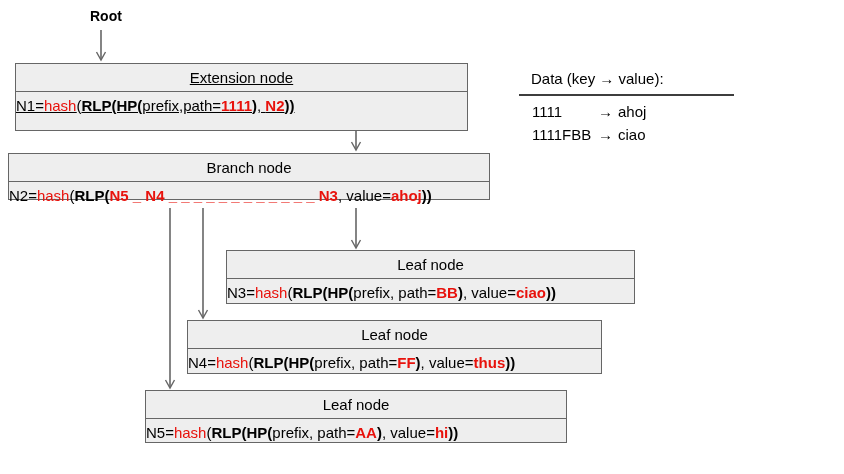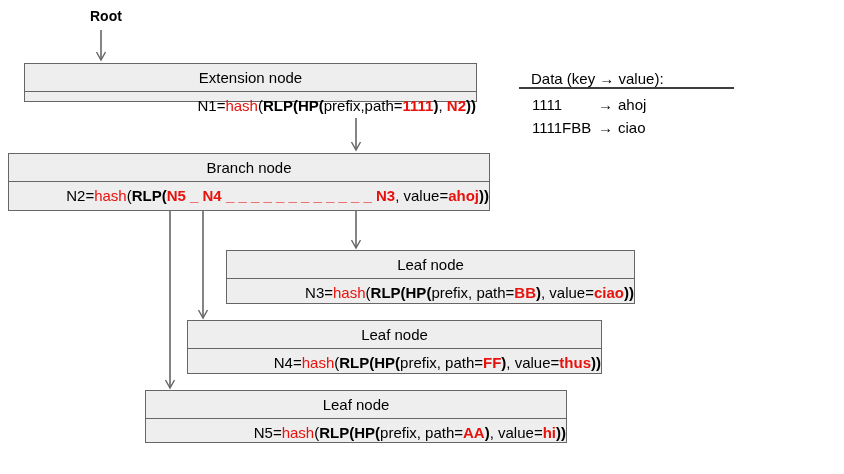--- a/index.html
+++ b/index.html
@@ -16,34 +16,34 @@
   .node-box{
     position:absolute;background:var(--box_fill);
     border:1px solid var(--box_border);box-sizing:border-box;
   }
   .node-title{
     height:27px;display:flex;align-items:center;justify-content:center;
     font-size:15px;
   }
   .node-formula{
     height:26px;border-top:1px solid var(--box_border);
-    display:flex;align-items:center;justify-content:flex-end;
+    display:flex;align-items:center;justify-content:flex-start;
     font-size:15px;white-space:pre;
   }
   .node-formula .red{color:var(--red);}
   .node-formula .bold{font-weight:bold;}
 
-  .ext-box{left:24px;top:63px;width:453px;height:39px;}
-  .branch-box{left:8px;top:153px;width:482px;height:58px;}
+  .ext-box{left:15px;top:63px;width:453px;height:68px;text-decoration:underline;}
+  .branch-box{left:8px;top:153px;width:482px;height:47px;}
   .leaf-n3-box{left:226px;top:250px;width:409px;height:54px;}
   .leaf-n4-box{left:187px;top:320px;width:415px;height:54px;}
   .leaf-n5-box{left:145px;top:390px;width:422px;height:53px;}
 
   .legend{position:absolute;left:519px;top:70px;width:215px;font-size:15px;}
-  .legend-title{padding-left:12px;}
+  .legend-title{padding-left:12px;padding-bottom:7px;}
   .legend-divider{border-top:2px solid #3d3d3d;margin:0 0 4px 0;}
   .legend-rows{padding-left:13px;}
   .legend-row{line-height:23px;white-space:pre;}
   .legend-key{display:inline-block;min-width:66px;}
   .legend-arrow{display:inline-block;padding:0 5px 0 0;}
 </style>
 </head>
 <body>
 
 <div class="canvas">

